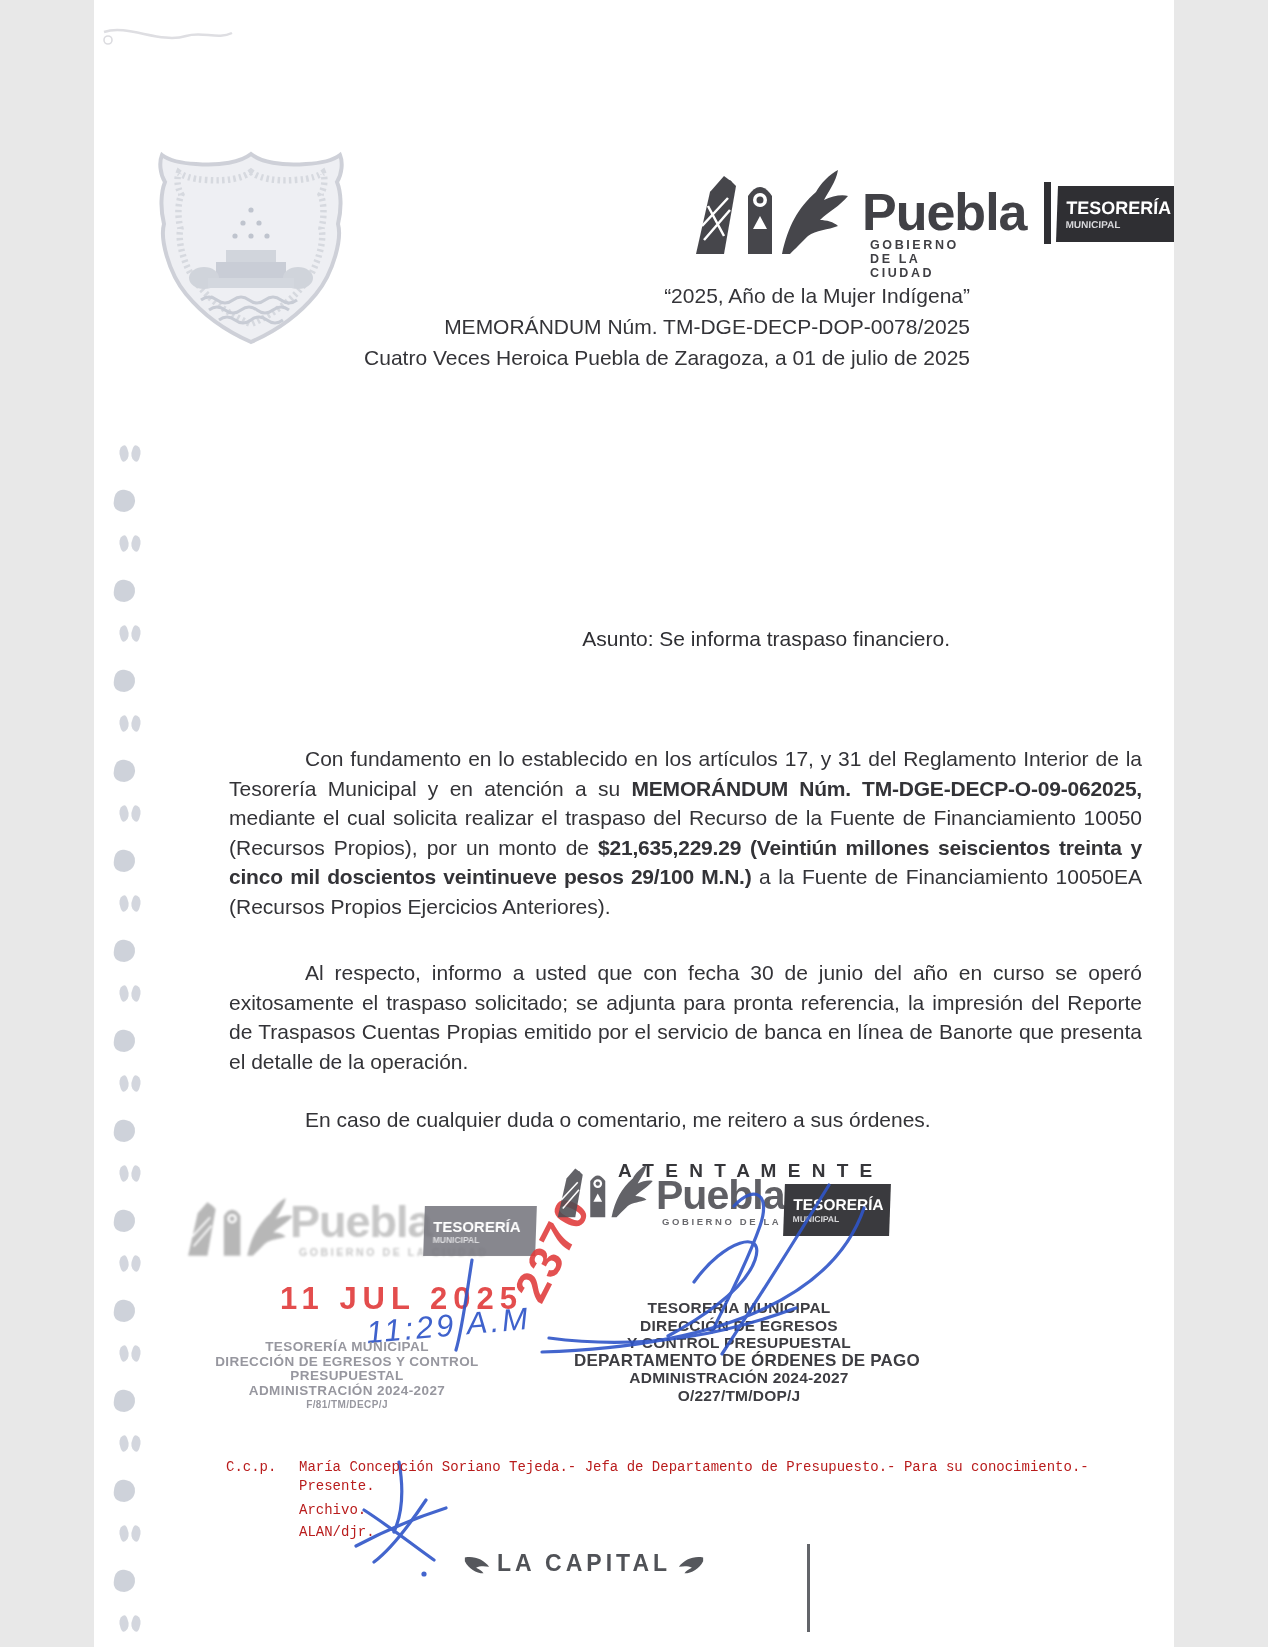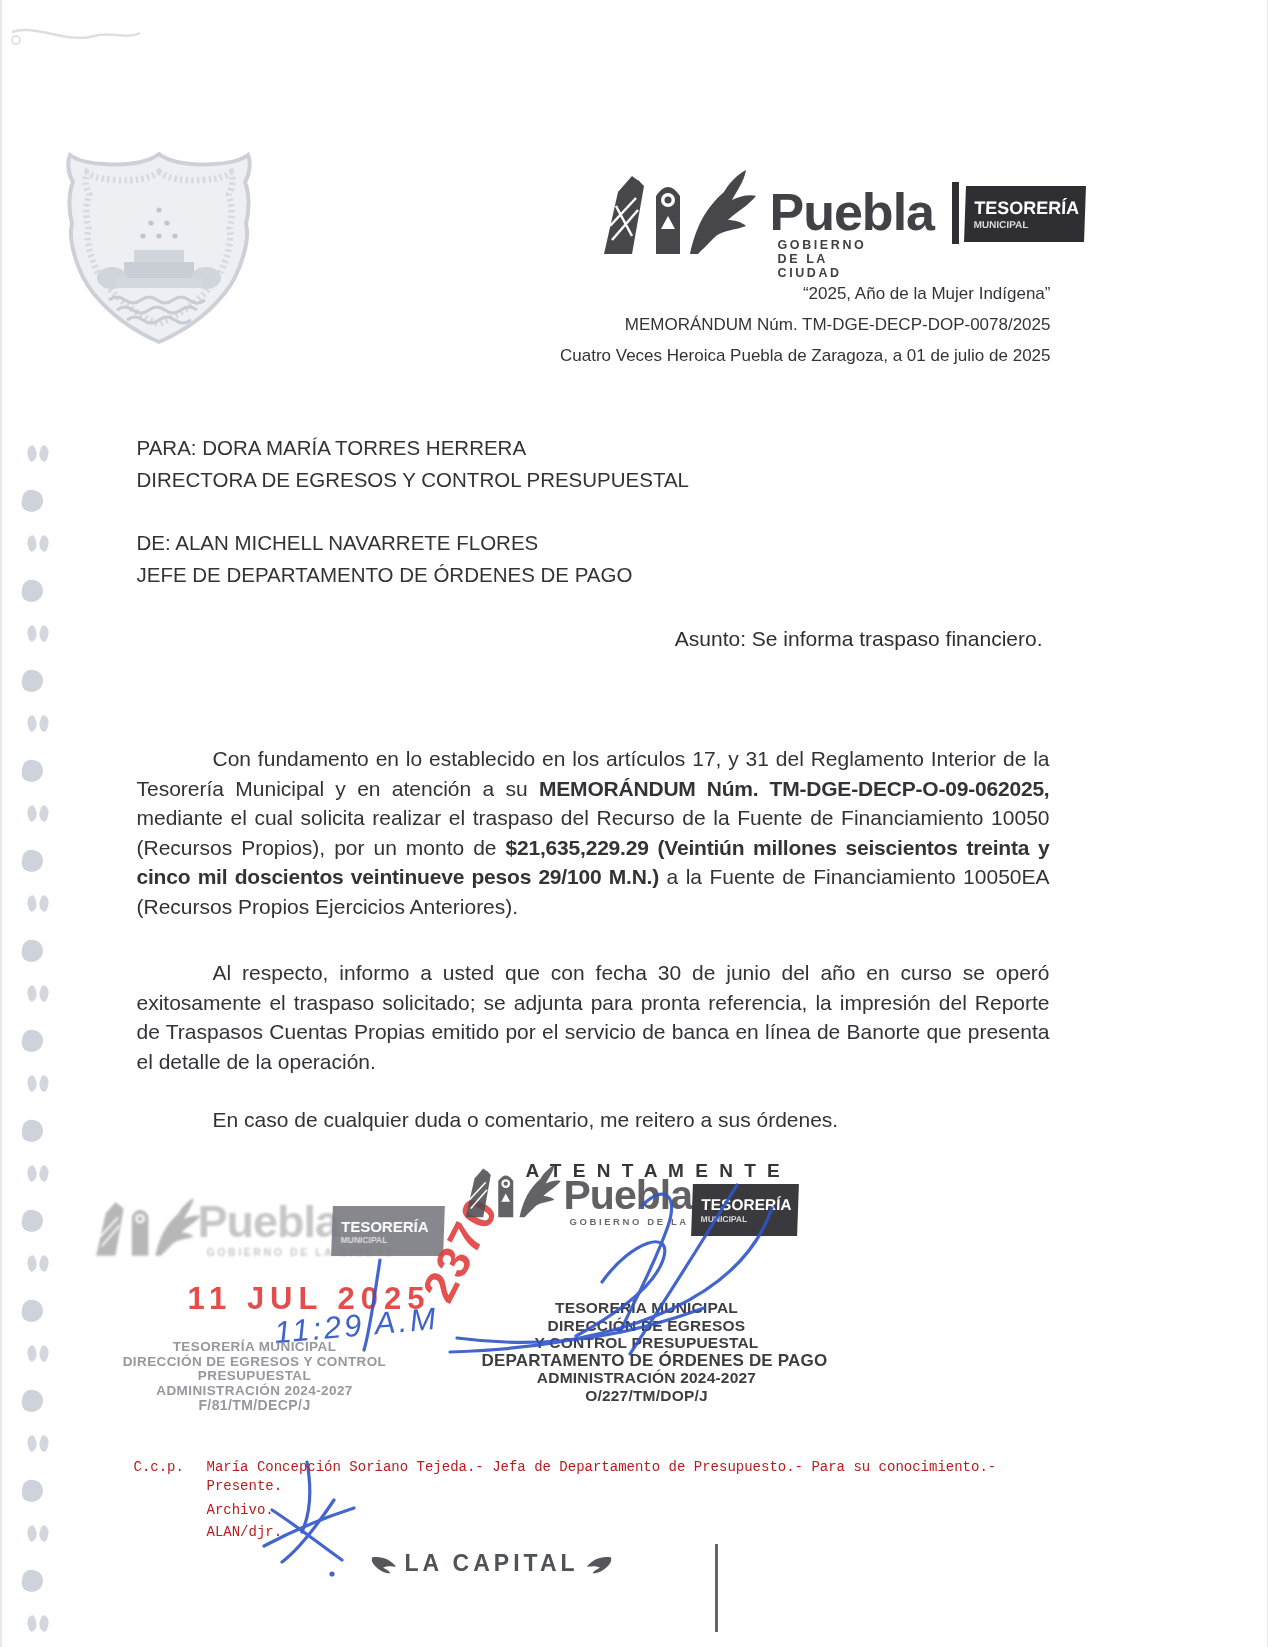--- a/index.html
+++ b/index.html
@@ -1,37 +1,37 @@
 <!DOCTYPE html>
 <html style="--ink: #3a3a3a; --stamp_red: #e03a3a; --pen_blue: #2f55c8; --stamp_gray: #97979f; --badge_dark: #2f2f33;"><head>
 <meta charset="utf-8">
 <style>
   html,body{margin:0;padding:0;background:#e8e8e8;}
   .page{
-    position:relative;width:1249px;height:1647px;margin:0 auto;
+    position:relative;width:1080px;height:1647px;margin:0 auto;
     background:#ffffff;overflow:hidden;
-    font-family:"Liberation Sans",sans-serif;color:var(--ink,#3a3a3a);padding-left:16px;
+    font-family:"Liberation Sans",sans-serif;color:var(--ink,#3a3a3a);
   }
   .abs{position:absolute;}
   
   .mark{position:absolute;opacity:.8;}
   .m-leaf{width:26px;height:18px;}
   .m-leaf::before,.m-leaf::after{content:"";position:absolute;top:1px;width:10px;height:15px;background:#c9cdd6;}
   .m-leaf::before{left:1px;border-radius:70% 20% 70% 20%;transform:rotate(-24deg);}
   .m-leaf::after{left:13px;border-radius:20% 70% 20% 70%;transform:rotate(24deg);}
   .m-blob{width:21px;height:22px;background:#c2c7d1;border-radius:46% 54% 58% 42%;transform:rotate(8deg);}
   
   .wordmark{font-weight:700;color:#414146;letter-spacing:-1px;}
   .logo-sub{font-weight:700;letter-spacing:2.6px;color:#3f3f44;}
   .badge{background:var(--badge_dark,#2f2f33);color:#fff;transform:skewX(-2deg);
          display:flex;flex-direction:column;justify-content:center;padding:4px 9px;box-sizing:border-box;}
   .badge .b1{font-weight:700;}
   .badge .b2{font-weight:700;color:#d9d9dc;}
   
-  .hdr-line{position:absolute;right:216px;white-space:nowrap;font-size:17px;color:#343438;}
+  .hdr-line{position:absolute;right:204px;white-space:nowrap;font-size:21px;color:#343438;}
   
   .addr{font-size:20.5px;color:#333337;line-height:32px;white-space:nowrap;}
   .subject{font-size:21px;color:#2f2f33;white-space:nowrap;}
   .body-p{position:absolute;left:135px;width:913px;font-size:21px;line-height:29.6px;
           text-align:justify;text-indent:76px;margin:0;color:#333337;}
   .body-p .b{font-weight:700;letter-spacing:-0.2px;}
   
   .stamp-text{position:absolute;text-align:center;}
   .stamp-text div{white-space:nowrap;}
   .gray-stamp div{font-size:13.5px;line-height:14.6px;color:#97979f;letter-spacing:.4px;font-weight:600;}
@@ -133,27 +133,20 @@
     <div class="abs badge" style="left:367px;top:24px;width:120px;height:56px;">
       <div class="b1" style="font-size:18px;">TESORERÍA</div>
       <div class="b2" style="font-size:10px;">MUNICIPAL</div>
     </div>
   </div>
 
   <div class="hdr-line" style="top:284px;">“2025, Año de la Mujer Indígena”</div>
   <div class="hdr-line" style="top:315px;">MEMORÁNDUM Núm. TM-DGE-DECP-DOP-0078/2025</div>
   <div class="hdr-line" style="top:346px;">Cuatro Veces Heroica Puebla de Zaragoza, a 01 de julio de 2025</div>
 
-  <div class="abs addr" style="left:135px;top:432px;">
-    <div>PARA: DORA MARÍA TORRES HERRERA</div>
-    <div>DIRECTORA DE EGRESOS Y CONTROL PRESUPUESTAL</div>
-    <div style="height:31px;"></div>
-    <div>DE: ALAN MICHELL NAVARRETE FLORES</div>
-    <div>JEFE DE DEPARTAMENTO DE ÓRDENES DE PAGO</div>
-  </div>
 
   <div class="abs subject" style="right:224px;top:627px;">Asunto: Se informa traspaso financiero.</div>
 
   <p class="body-p" style="top:744px;"><span>Con fundamento en lo establecido en los artículos 17, y 31 del Reglamento Interior de la Tesorería Municipal y en atención a su </span><span class="b">MEMORÁNDUM Núm. TM-DGE-DECP-O-09-062025,</span><span> mediante el cual solicita realizar el traspaso del Recurso de la Fuente de Financiamiento 10050 (Recursos Propios), por un monto de </span><span class="b">$21,635,229.29 (Veintiún millones seiscientos treinta y cinco mil doscientos veintinueve pesos 29/100 M.N.)</span><span> a la Fuente de Financiamiento 10050EA (Recursos Propios Ejercicios Anteriores).</span></p>
 
   <p class="body-p" style="top:958px;">Al respecto, informo a usted que con fecha 30 de junio del año en curso se operó exitosamente el traspaso solicitado; se adjunta para pronta referencia, la impresión del Reporte de Traspasos Cuentas Propias emitido por el servicio de banca en línea de Banorte que presenta el detalle de la operación.</p>
 
   <p class="body-p" style="top:1105px;text-align:left;">En caso de cualquier duda o comentario, me reitero a sus órdenes.</p>
 
   <div>
@@ -175,21 +168,21 @@
       <div class="b2" style="font-size:8.5px;">MUNICIPAL</div>
     </div>
     <div class="abs date-stamp" style="left:186px;top:1281px;">11 JUL 2025</div>
     <div class="abs hand-time" style="left:272px;top:1308px;">11:29 A.M</div>
     <div class="abs folio" style="left:398px;top:1222px;width:120px;text-align:center;">2370</div>
     <div class="stamp-text gray-stamp" style="left:108px;top:1340px;width:290px;">
       <div>TESORERÍA MUNICIPAL</div>
       <div>DIRECCIÓN DE EGRESOS Y CONTROL</div>
       <div>PRESUPUESTAL</div>
       <div>ADMINISTRACIÓN 2024-2027</div>
-      <div style="font-size:14px;">F/81/TM/DECP/J</div>
+      <div style="font-size:10px;">F/81/TM/DECP/J</div>
     </div>
   </div>
 
   <div>
     <div class="abs atent" style="left:524px;top:1160px;">A T E N T A M E N T E</div>
     <svg class="abs semi-faded" style="left:460px;top:1148px;" width="100" height="88" viewBox="0 0 160 95">
       <g fill="#4d4d53">
         <polygon points="6,88 20,26 40,14 46,20 34,88"></polygon>
         <polygon points="20,26 34,10 42,16 30,28"></polygon>
         <path d="M58,88 L58,30 Q70,12 82,30 L82,88 Z"></path>

